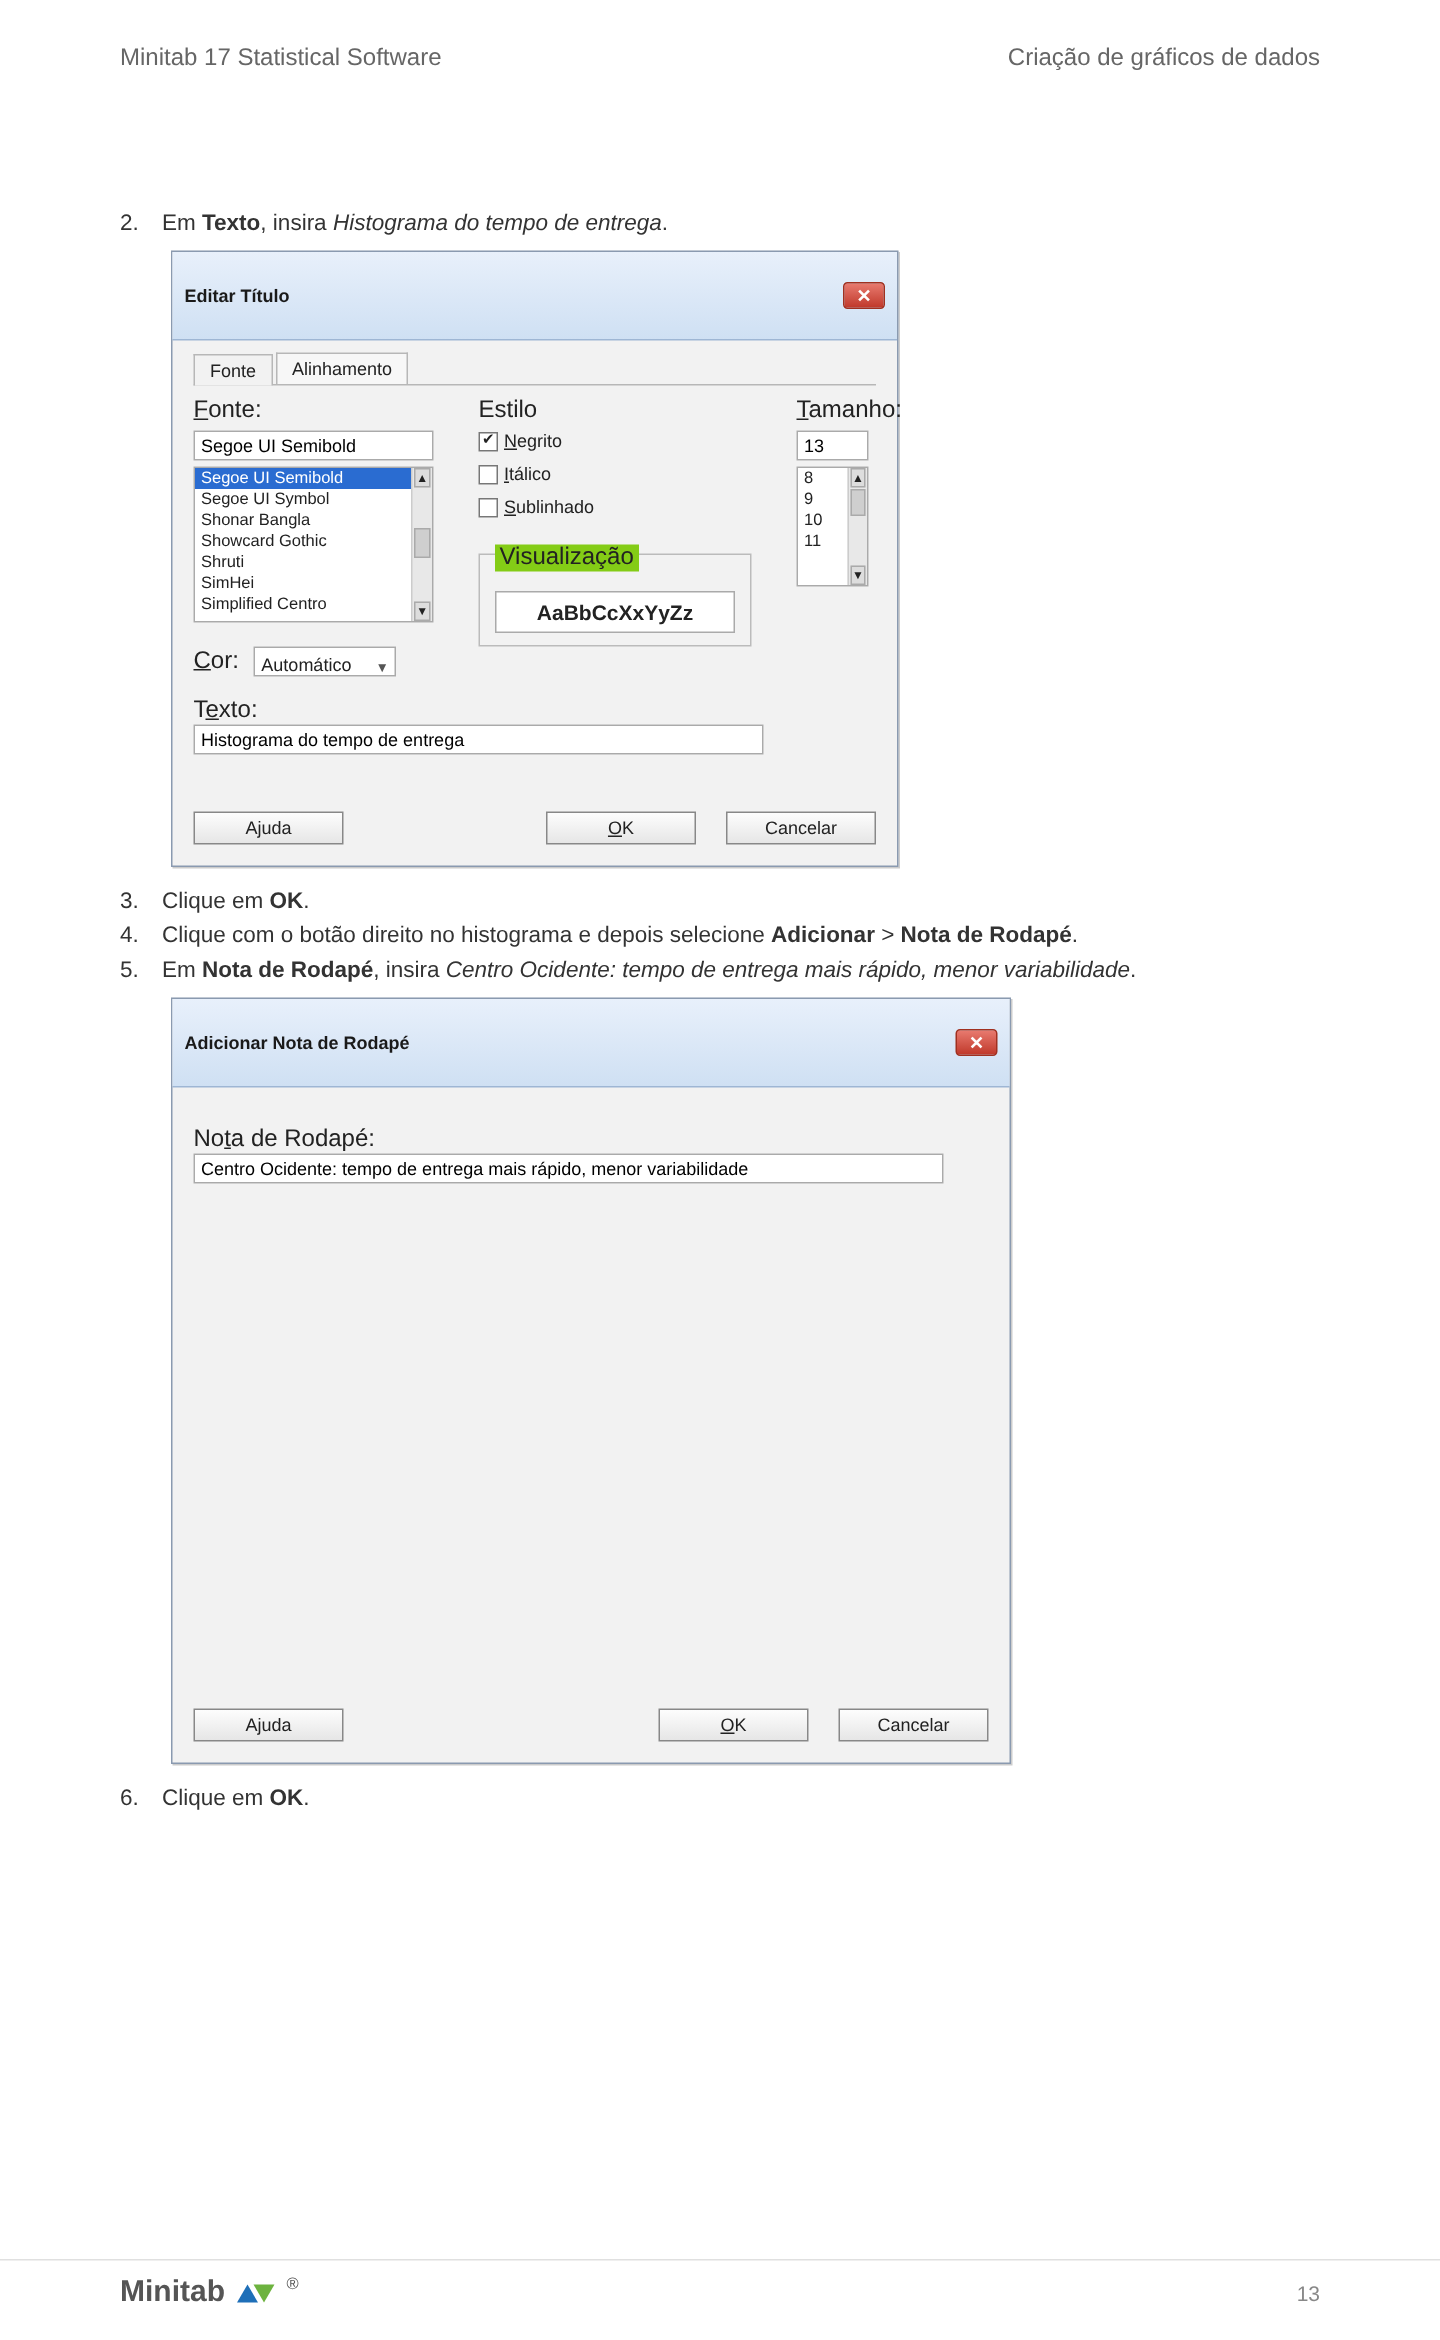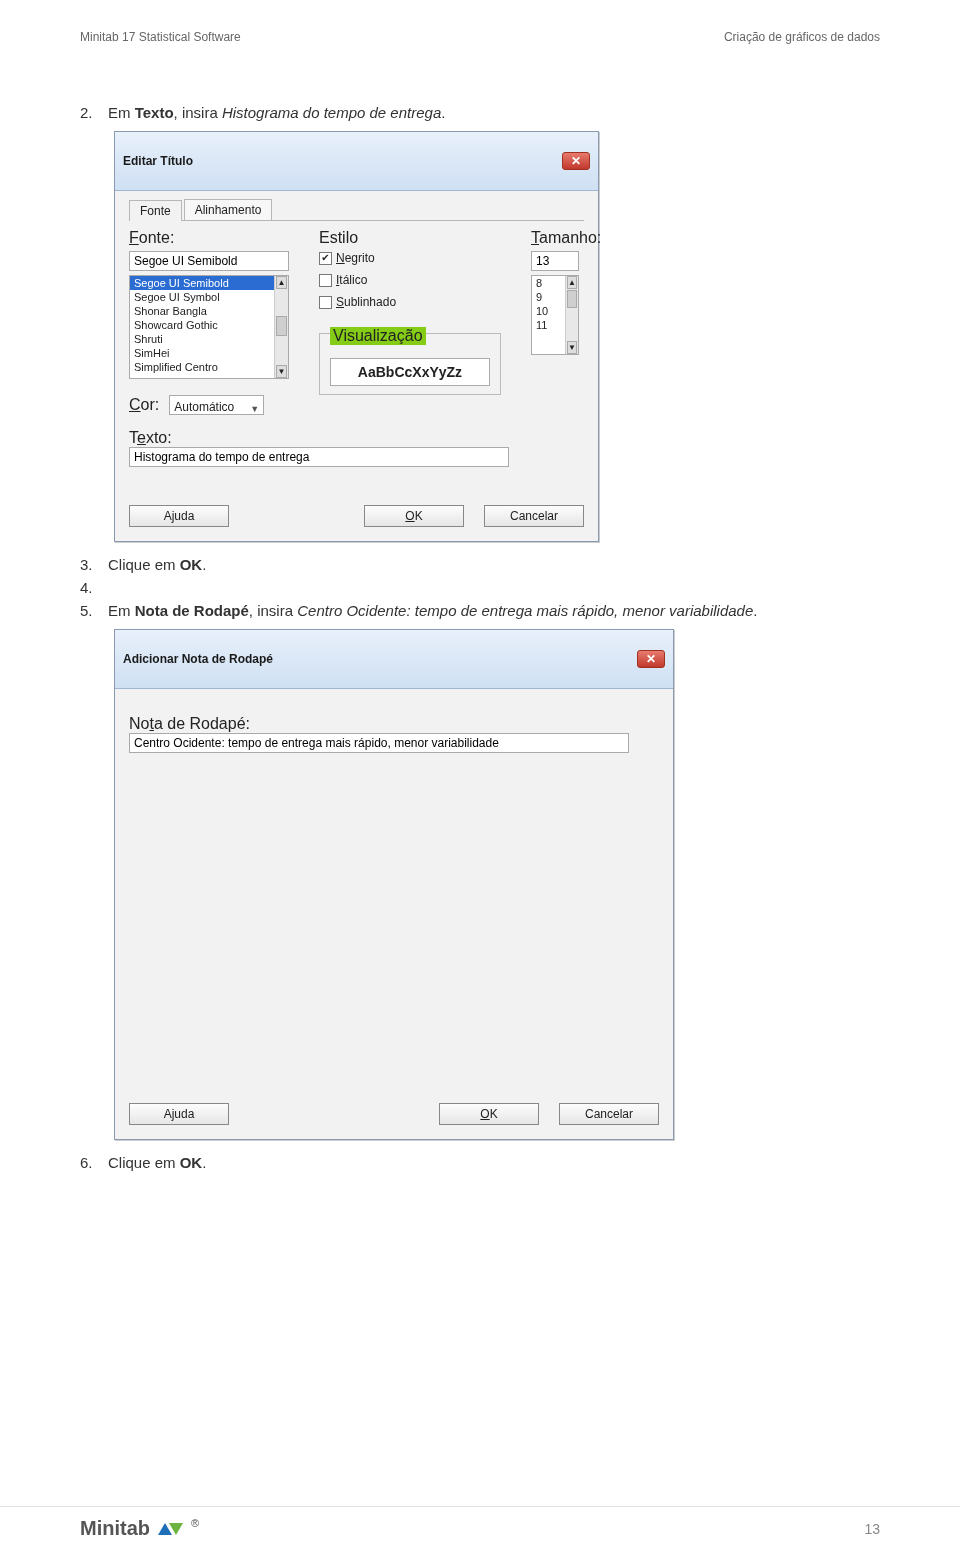--- a/index.html
+++ b/index.html
@@ -13,23 +13,23 @@
     width: 960px;
     height: 1560px;
     position: relative;
   }
   .page {
     padding: 30px 80px 0 80px;
   }
   .top-header {
     display: flex;
     justify-content: space-between;
-    font-size: 12px;
+    font-size: 16px;
     color: #666;
-    margin-bottom: 60px;
+    margin-bottom: 92px;
   }
   .instr-list {
     list-style: none;
     padding: 0;
     margin: 0 0 10px 0;
   }
   .instr-list li {
     display: flex;
     gap: 10px;
     margin-bottom: 6px;
@@ -265,20 +265,23 @@
 
   <ul class="instr-list">
     <li>
       <span class="num">3.</span>
       <span>
         <span>Clique em </span><b>OK</b><span>.</span>
       </span>
     </li>
     <li>
       <span class="num">4.</span>
+      <span>
+        <span>Clique com o botão direito no histograma e depois selecione </span><b>Adicionar</b><span> &gt; </span><b>Nota de Rodapé</b><span>.</span>
+      </span>
     </li>
     <li>
       <span class="num">5.</span>
       <span>
         <span>Em </span><b>Nota de Rodapé</b><span>, insira </span><i>Centro Ocidente: tempo de entrega mais rápido, menor variabilidade</i><span>.</span>
       </span>
     </li>
   </ul>
 
   <div class="dialog dlg2">

